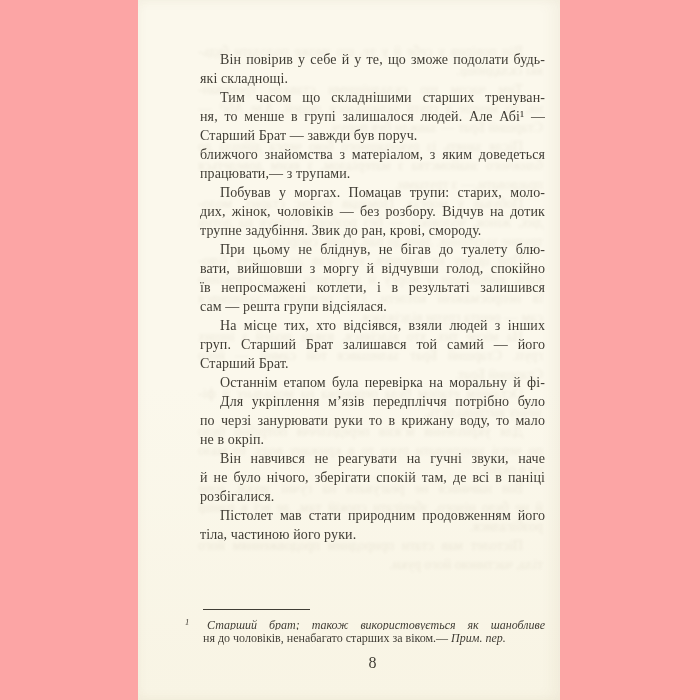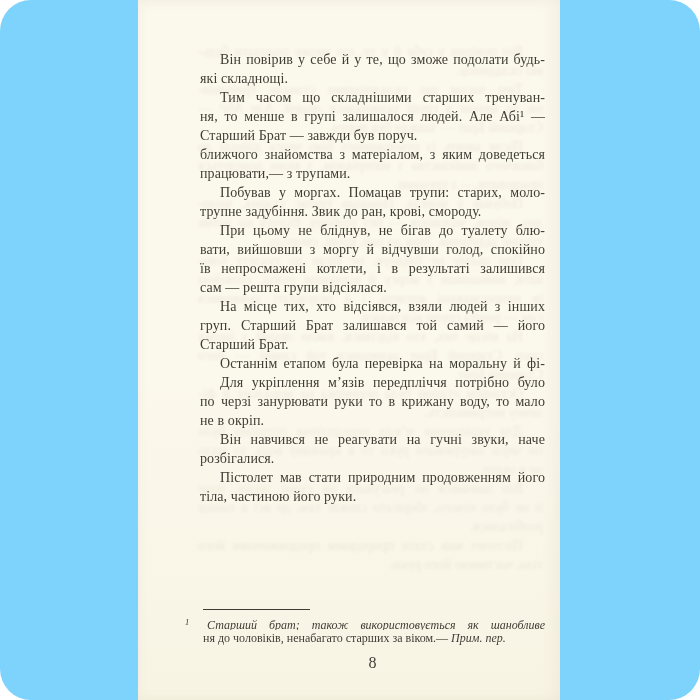--- a/index.html
+++ b/index.html
@@ -5,21 +5,21 @@
   :root{
     --paper:#fbf8ec;
     --paper2:#f8f4e4;
     --ink:#403d35;
     --ghost:#857throw555;
   }
   *{margin:0;padding:0;box-sizing:border-box;}
   html,body{width:700px;height:700px;overflow:hidden;background:#ffffff;}
   body{font-family:"Liberation Serif","DejaVu Serif",serif;}
 
-  .photo{position:relative;width:700px;height:700px;background:#7dd3fc;border-radius:31px;}
+  .photo{position:relative;width:700px;height:700px;background:#fca5a5;}
 
   .page{
     position:absolute;left:138px;top:0;width:422px;height:700px;
     background:linear-gradient(180deg,var(--paper) 0%,var(--paper) 55%,var(--paper2) 100%);
     box-shadow:inset -7px 0 14px rgba(120,100,60,.05), inset 3px 0 8px rgba(120,100,60,.03);
   }
 
   
   .ghost{
     position:absolute;left:60px;top:42px;width:345px;
@@ -108,33 +108,35 @@
 
     <div class="text-block" id="body-text">
         <div class="line indent">Він повірив у себе й у те, що зможе подолати будь-</div>
         <div class="line last">які складнощі.</div>
         <div class="line indent">Тим часом що складнішими старших тренуван-</div>
         <div class="line">ня, то менше в групі залишалося людей. Але Абі¹ —</div>
         <div class="line last">Старший Брат — завжди був поруч.</div>
         <div class="line">ближчого знайомства з матеріалом, з яким доведеться</div>
         <div class="line last">працювати,— з трупами.</div>
         <div class="line indent">Побував у моргах. Помацав трупи: старих, моло-</div>
+        <div class="line">дих, жінок, чоловіків — без розбору. Відчув на дотик</div>
         <div class="line last">трупне задубіння. Звик до ран, крові, смороду.</div>
         <div class="line indent">При цьому не бліднув, не бігав до туалету блю-</div>
         <div class="line">вати, вийшовши з моргу й відчувши голод, спокійно</div>
         <div class="line">їв непросмажені котлети, і в результаті залишився</div>
         <div class="line last">сам — решта групи відсіялася.</div>
         <div class="line indent">На місце тих, хто відсіявся, взяли людей з інших</div>
         <div class="line">груп. Старший Брат залишався той самий — його</div>
         <div class="line last">Старший Брат.</div>
         <div class="line indent">Останнім етапом була перевірка на моральну й фі-</div>
         <div class="line indent">Для укріплення м’язів передпліччя потрібно було</div>
         <div class="line">по черзі занурювати руки то в крижану воду, то мало</div>
         <div class="line last">не в окріп.</div>
         <div class="line indent">Він навчився не реагувати на гучні звуки, наче</div>
+        <div class="line">й не було нічого, зберігати спокій там, де всі в паніці</div>
         <div class="line last">розбігалися.</div>
         <div class="line indent">Пістолет мав стати природним продовженням його</div>
         <div class="line last">тіла, частиною його руки.</div>
       </div>
 
     <div class="fn-rule"></div>
 
     <div class="footnote">
       <div class="fn-line fn-line1"><span class="fn-marker">1</span><span>Старший брат; також використовується як шанобливе звертан-</span></div>
       <div class="fn-line fn-line2"><span>ня до чоловіків, ненабагато старших за віком.— </span><span class="italic">Прим. пер.</span></div>

